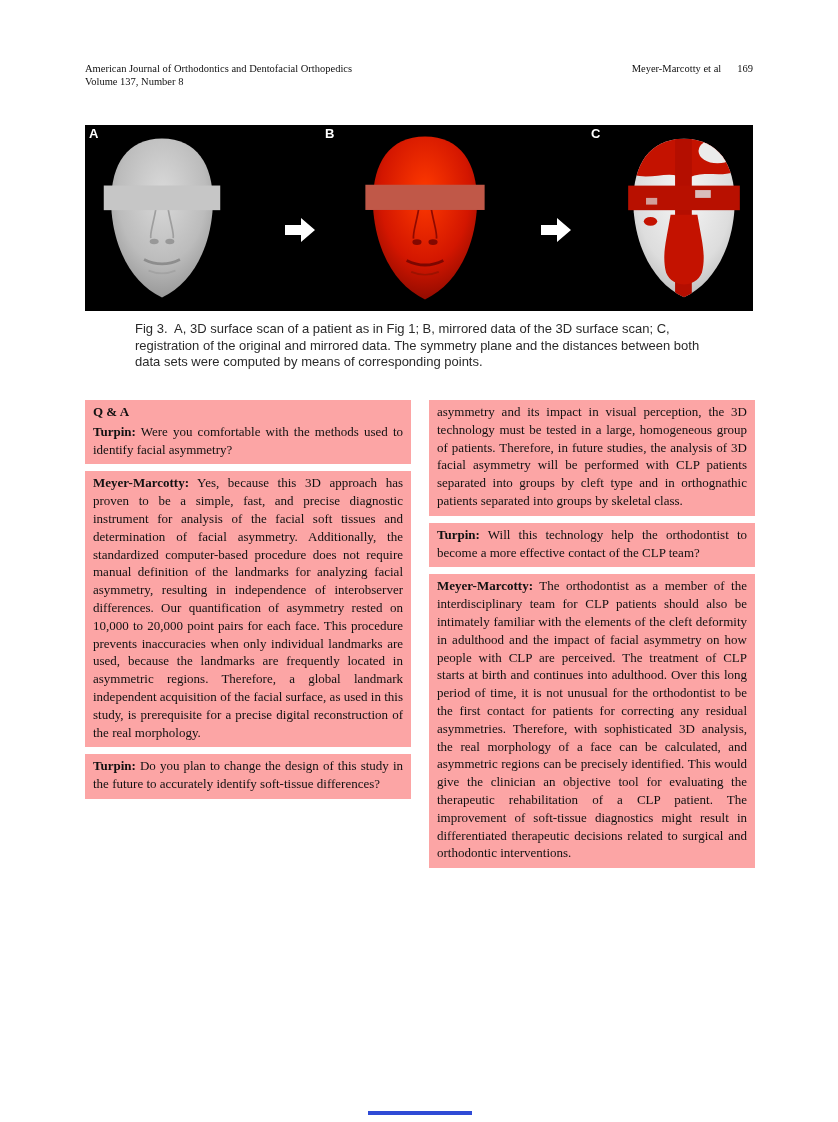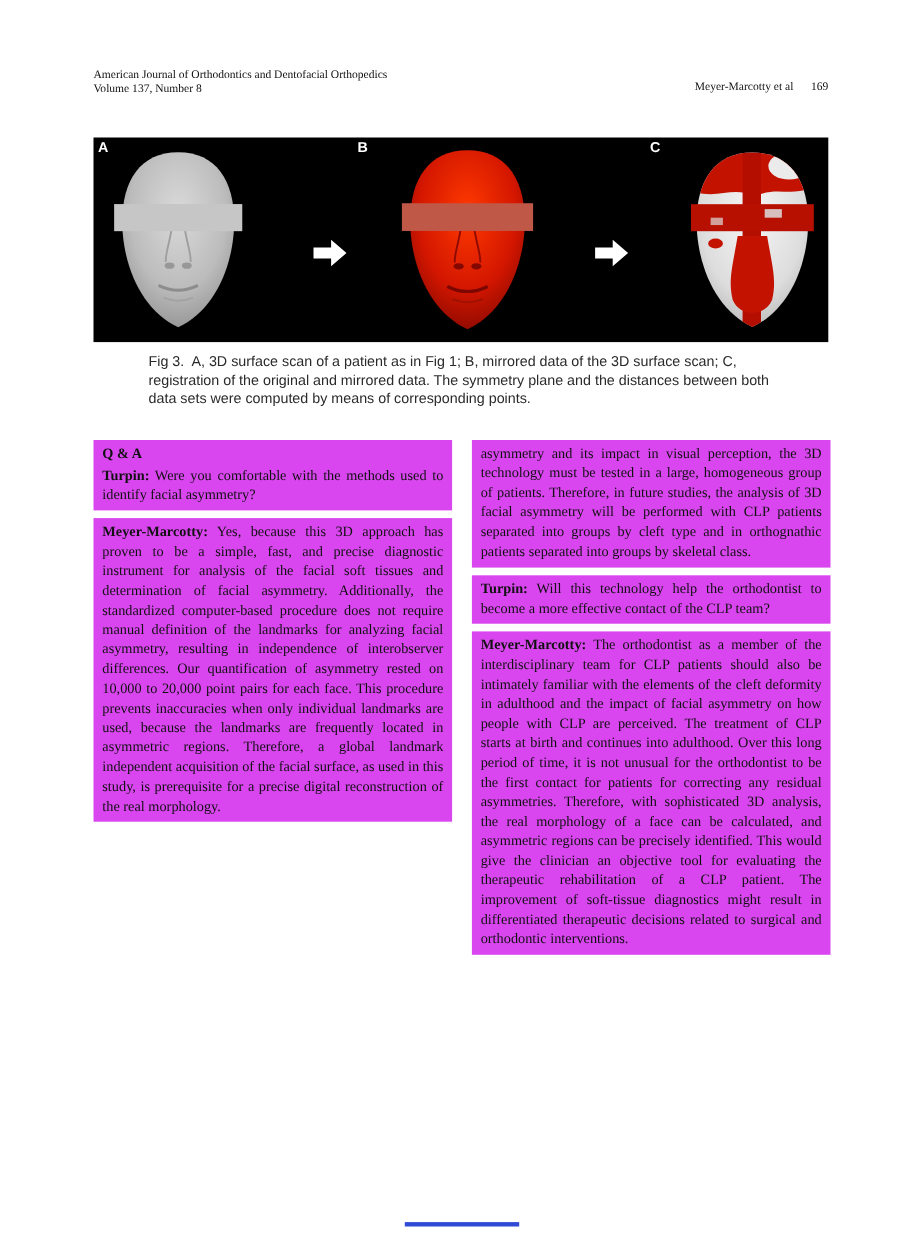--- a/index.html
+++ b/index.html
@@ -14,21 +14,21 @@
   }
 
   
   .page-header {
     position: absolute;
     left: 85px; top: 62px; width: 668px;
     display: flex; justify-content: space-between;
     font-size: 10.5px; font-weight: normal; line-height: 13px;
     color: #111;
   }
-  .header-right { text-align: center; white-space: nowrap; margin-top: 11px; }
+  .header-right { text-align: center; white-space: nowrap; }
   .pagenum { margin-left: 16px; }
 
   
   .fig-panel {
     position: absolute;
     left: 85px; top: 125px; width: 668px; height: 186px;
     background: #000000;
   }
   .fig-label {
     position: absolute;
@@ -52,21 +52,21 @@
   .qa-col {
     position: absolute;
     top: 400px; width: 326px;
     font-size: 13px; line-height: 17.8px;
     text-align: justify;
     color: #111;
   }
   .qa-col-left  { left: 85px; }
   .qa-col-right { left: 429px; }
   .qa-block {
-    background: #d946ef;
+    background: #fca5a5;
     padding: 3px 8px 6px 8px;
     margin-bottom: 7px;
   }
   .qa-title { font-weight: bold; margin-bottom: 2px; }
   .speaker { font-weight: bold; margin-top: 15px; }
 
   
   .bottom-mark {
     position: absolute;
     left: 368px; top: 1111px; width: 104px; height: 4px;
@@ -171,20 +171,23 @@
   </div>
 
   <div class="qa-col qa-col-left">
     <div class="qa-block">
       <div class="qa-title">Q &amp; A</div>
       <p><span class="speaker">Turpin:</span> <span>Were you comfortable with the methods used to identify facial asymmetry?</span></p>
     </div>
     <div class="qa-block">
       <p><span class="speaker">Meyer-Marcotty:</span> <span>Yes, because this 3D approach has proven to be a simple, fast, and precise diagnostic instrument for analysis of the facial soft tissues and determination of facial asymmetry. Additionally, the standardized computer-based procedure does not require manual definition of the landmarks for analyzing facial asymmetry, resulting in independence of interobserver differences. Our quantification of asymmetry rested on 10,000 to 20,000 point pairs for each face. This procedure prevents inaccuracies when only individual landmarks are used, because the landmarks are frequently located in asymmetric regions. Therefore, a global landmark independent acquisition of the facial surface, as used in this study, is prerequisite for a precise digital reconstruction of the real morphology.</span></p>
     </div>
+    <div class="qa-block">
+      <p><span class="speaker">Turpin:</span> <span>Do you plan to change the design of this study in the future to accurately identify soft-tissue differences?</span></p>
+    </div>
   </div>
 
   <div class="qa-col qa-col-right">
     <div class="qa-block">
       <p><span>asymmetry and its impact in visual perception, the 3D technology must be tested in a large, homogeneous group of patients. Therefore, in future studies, the analysis of 3D facial asymmetry will be performed with CLP patients separated into groups by cleft type and in orthognathic patients separated into groups by skeletal class.</span></p>
     </div>
     <div class="qa-block">
       <p><span class="speaker">Turpin:</span> <span>Will this technology help the orthodontist to become a more effective contact of the CLP team?</span></p>
     </div>
     <div class="qa-block">

